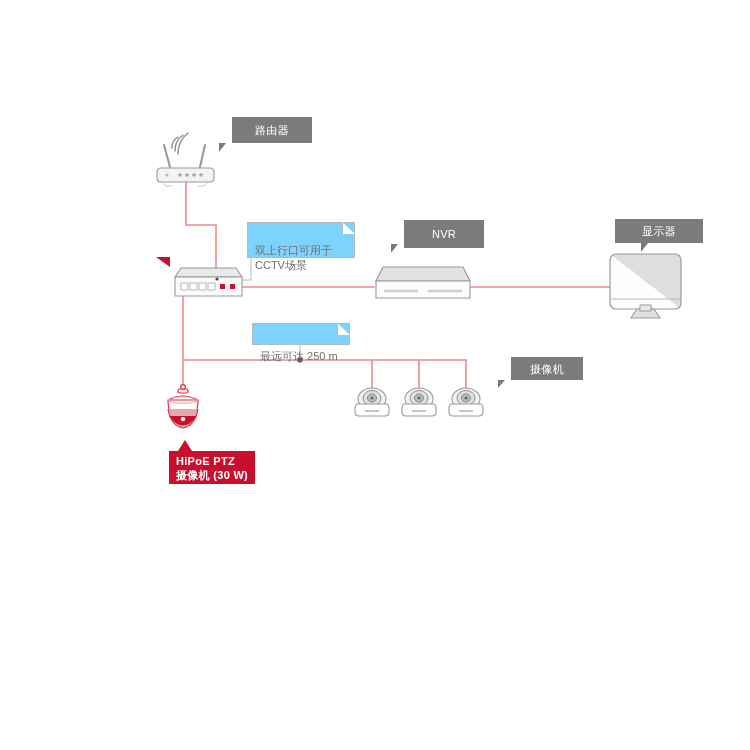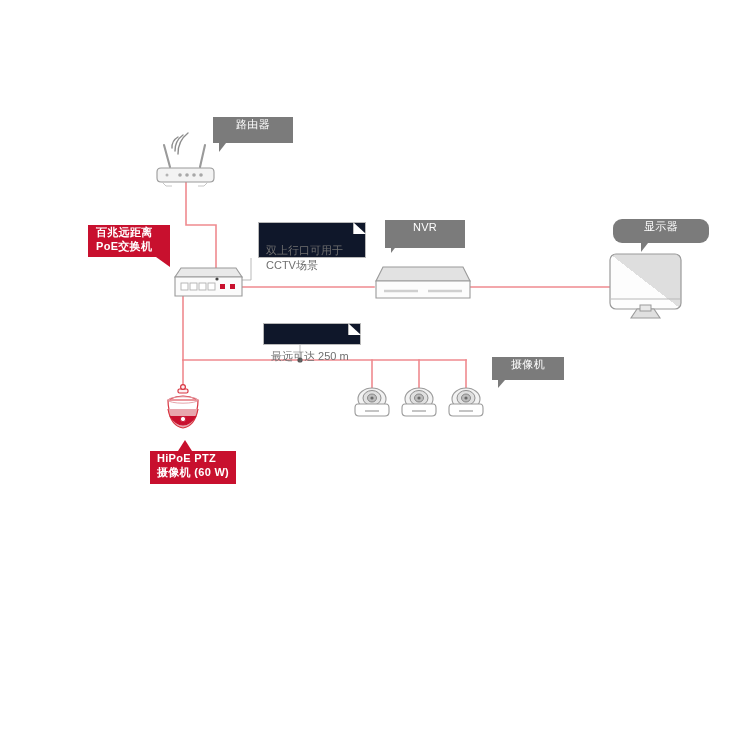--- a/index.html
+++ b/index.html
@@ -30,40 +30,41 @@
   .callout {
     position: absolute;
     box-sizing: border-box;
     color: #ffffff;
     font-size: 11px;
     line-height: 14px;
     text-align: center;
     letter-spacing: 0.3px;
     white-space: pre-line;
     display: flex;
+    align-items: center;
     justify-content: center;
+    margin-left: 19px;
   }
   .callout-gray { background: #7b7b7b; }
   .callout-red  { background: #c8102e; font-weight: bold; text-align: left; justify-content: flex-start; }
   .tail {
     position: absolute;
     width: 0;
     height: 0;
   }
   .note {
     position: absolute;
     box-sizing: border-box;
-    background: #0f172a;
+    background: #7dd3fc;
     border: 1px solid #b9b9b9;
     color: #6f6f6f;
     font-size: 11px;
     line-height: 15px;
     padding: 5px 7px 4px 7px;
     white-space: pre-line;
-    margin-left: 11px;
   }
   .note-corner-cut {
     position: absolute;
     right: -1px;
     top: -1px;
     width: 12px;
     height: 12px;
     background: #ffffff;
     border-left: 1px solid #b9b9b9;
     clip-path: polygon(0 0, 100% 100%, 0 100%);
@@ -207,45 +208,41 @@
       <path d="M452 404 L480 404 Q483 404 483 408 L483 412 Q483 416 479 416 L453 416 Q449 416 449 412 L449 408 Q449 404 452 404 Z" fill="#ffffff" stroke="#9a9a9a" stroke-width="1.1"></path>
       <line x1="459" y1="411" x2="473" y2="411" stroke="#b5b5b5" stroke-width="1.6"></line>
     </g>
   </svg>
 
   <div class="callout callout-gray" style="left:213px; top:117px; width:80px; height:26px;">
     <span>路由器</span>
   </div>
   <div class="tail" style="left:219px; top:143px; border-left:7px solid #7b7b7b; border-bottom:9px solid transparent;"></div>
 
-  <div class="callout callout-red" style="left:88px; top:225px; width:82px; height:32px; padding-left:8px;">
-    <span>百兆远距离
-PoE交换机</span>
-  </div>
   <div class="tail" style="left:156px; top:257px; border-right:14px solid #c8102e; border-bottom:10px solid transparent;"></div>
 
   <div class="callout callout-gray" style="left:385px; top:220px; width:80px; height:28px;">
     <span>NVR</span>
   </div>
   <div class="tail" style="left:391px; top:244px; border-left:7px solid #7b7b7b; border-bottom:9px solid transparent;"></div>
 
-  <div class="callout callout-gray" style="left:613px; top:219px; width:96px; height:24px;border-radius:9px;">
+  <div class="callout callout-gray" style="left:596px; top:219px; width:88px; height:24px;">
     <span>显示器</span>
   </div>
   <div class="tail" style="left:641px; top:243px; border-left:7px solid #7b7b7b; border-bottom:9px solid transparent;"></div>
 
   <div class="callout callout-gray" style="left:492px; top:357px; width:72px; height:23px;">
     <span>摄像机</span>
   </div>
   <div class="tail" style="left:498px; top:380px; border-left:7px solid #7b7b7b; border-bottom:8px solid transparent;"></div>
 
   <div class="tail" style="left:178px; top:440px; border-left:7px solid transparent; border-right:7px solid transparent; border-bottom:11px solid #c8102e;"></div>
   <div class="callout callout-red" style="left:150px; top:451px; width:86px; height:33px; padding-left:7px;">
     <span>HiPoE PTZ
-摄像机 (60 W)</span>
+摄像机 (30 W)</span>
   </div>
 
   <div class="note" style="left:247px; top:222px; width:108px; height:36px;">
     <span>双上行口可用于
 CCTV场景</span>
     <span class="note-corner-cut"></span>
   </div>
 
   <div class="note" style="left:252px; top:323px; width:98px; height:22px; padding-top:10px;">
     <span>最远可达 250 m</span>

